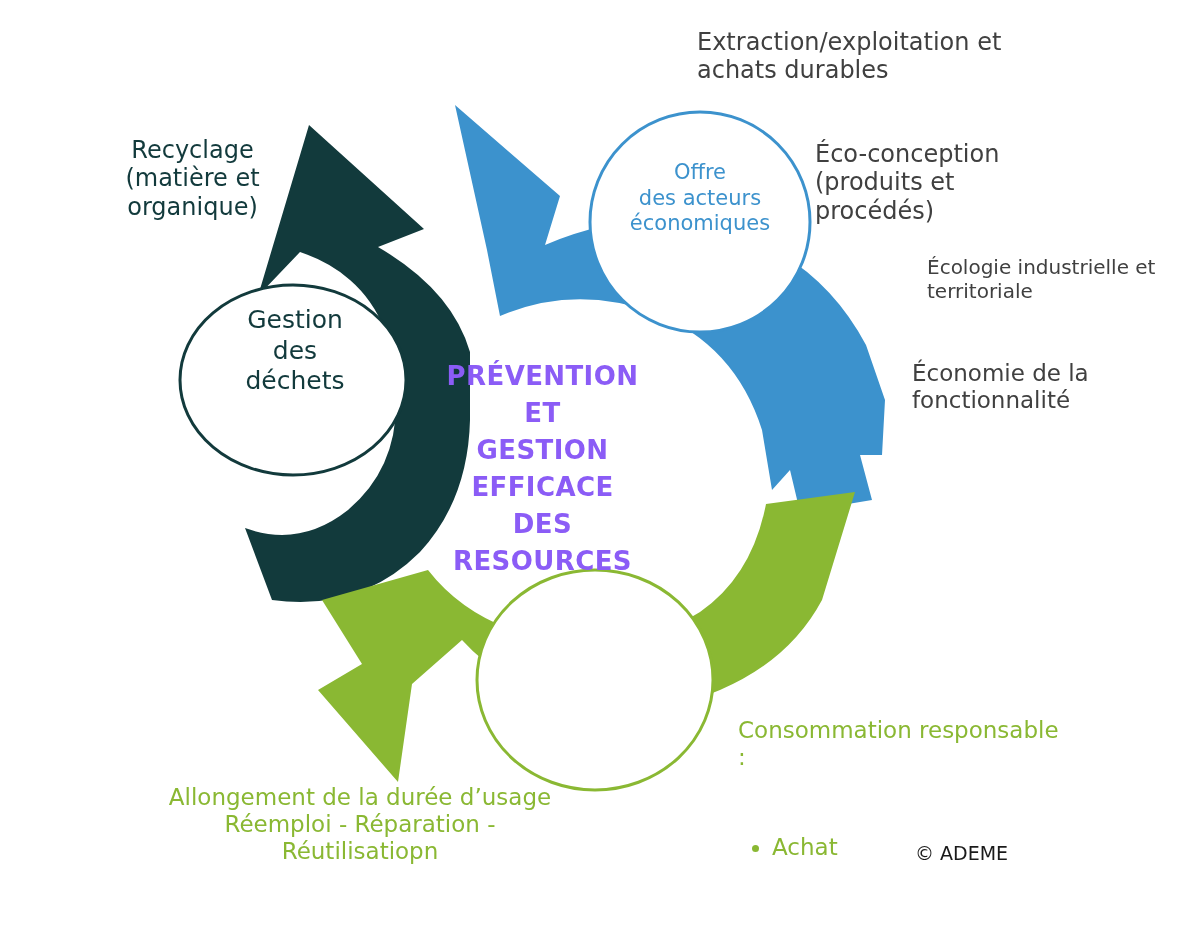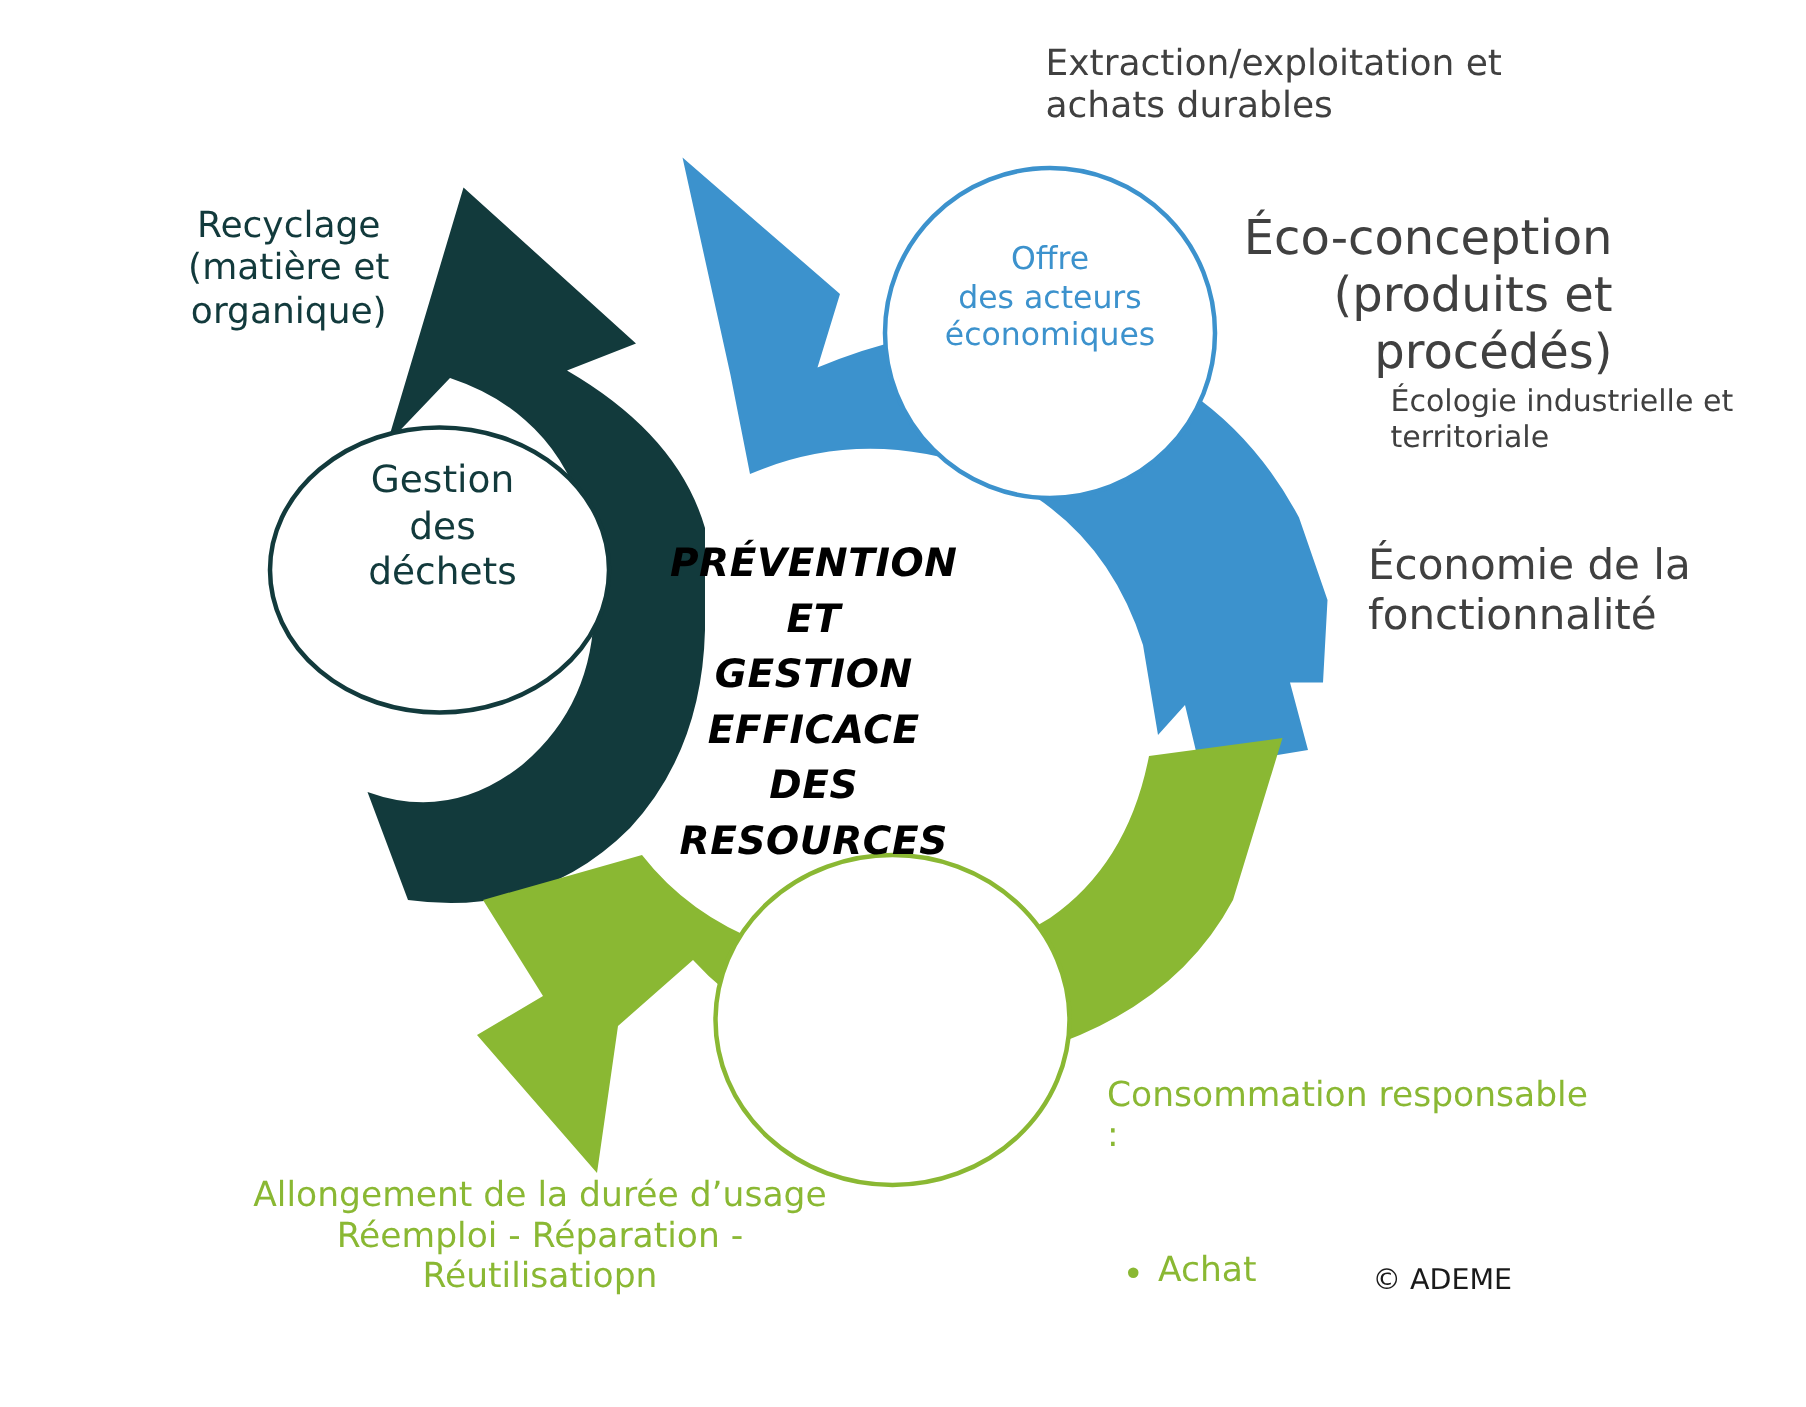--- a/index.html
+++ b/index.html
@@ -49,30 +49,29 @@
   }
   #node-gestion-label {
     left: 195px; top: 305px; width: 200px;
     font-size: 25px; color: #123a3c;
   }
 
   
   #center-title {
     left: 425px; top: 358px; width: 235px;
     font-size: 26px; font-weight: bold; letter-spacing: .4px;
-    text-align: center; color: #000000;
+    text-align: center; color: #8b5cf6;
     line-height: 1.42;
-    font-style: italic;
   }
 
   
   #ann-extraction   { left: 697px; top: 28px;  width: 330px; font-size: 24px; }
-  #ann-ecoconcep    { left: 815px; top: 140px; width: 260px; font-size: 32px; text-align: right; }
+  #ann-ecoconcep    { left: 815px; top: 140px; width: 260px; font-size: 24px; }
   #ann-ecologie     { left: 927px; top: 256px; width: 250px; font-size: 20px; }
-  #ann-economie     { left: 912px; top: 360px; width: 220px; font-size: 28px; }
+  #ann-economie     { left: 912px; top: 360px; width: 220px; font-size: 23px; }
   #ann-recyclage    { left: 60px;  top: 136px; width: 265px; font-size: 24px; text-align: center; }
   #ann-allongement  { left: 160px; top: 784px; width: 400px; font-size: 23px; text-align: center; }
 
   #ann-conso {
     left: 738px; top: 690px; width: 330px; font-size: 23px;
   }
   #ann-conso .head { margin-bottom: 6px; }
   #ann-conso ul {
     margin: 0; padding: 0 0 0 22px; list-style: none;
   }

